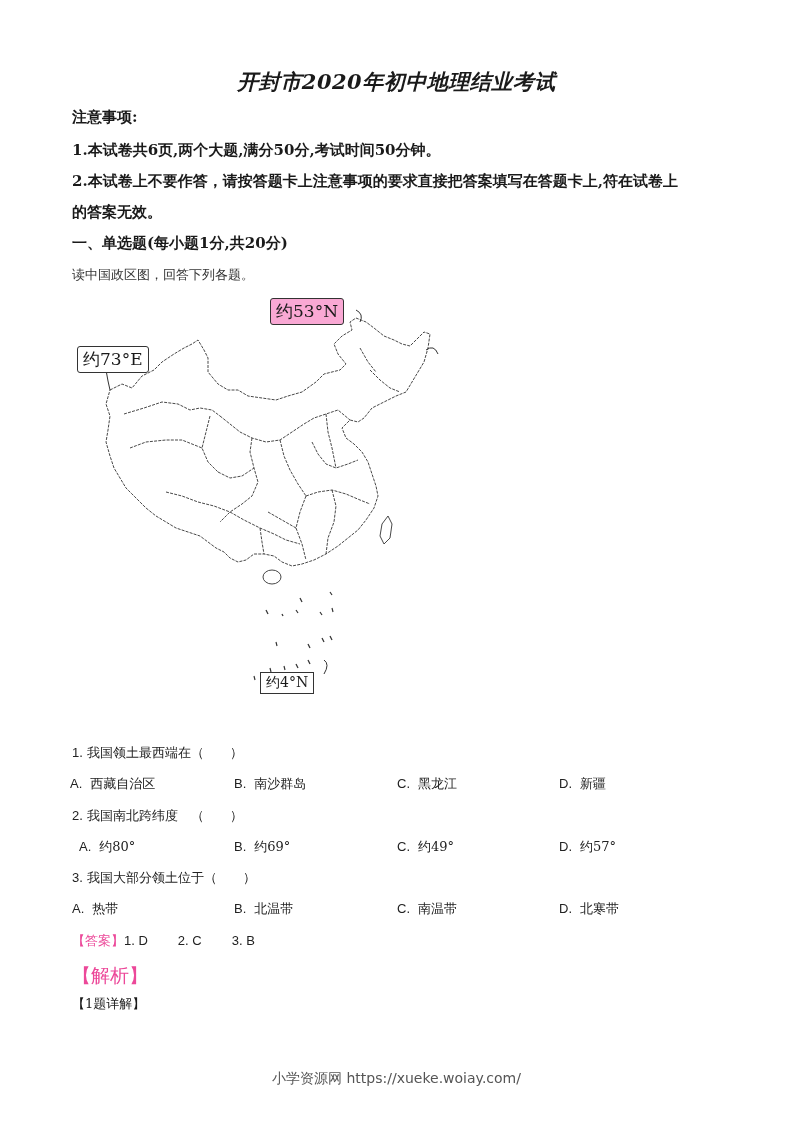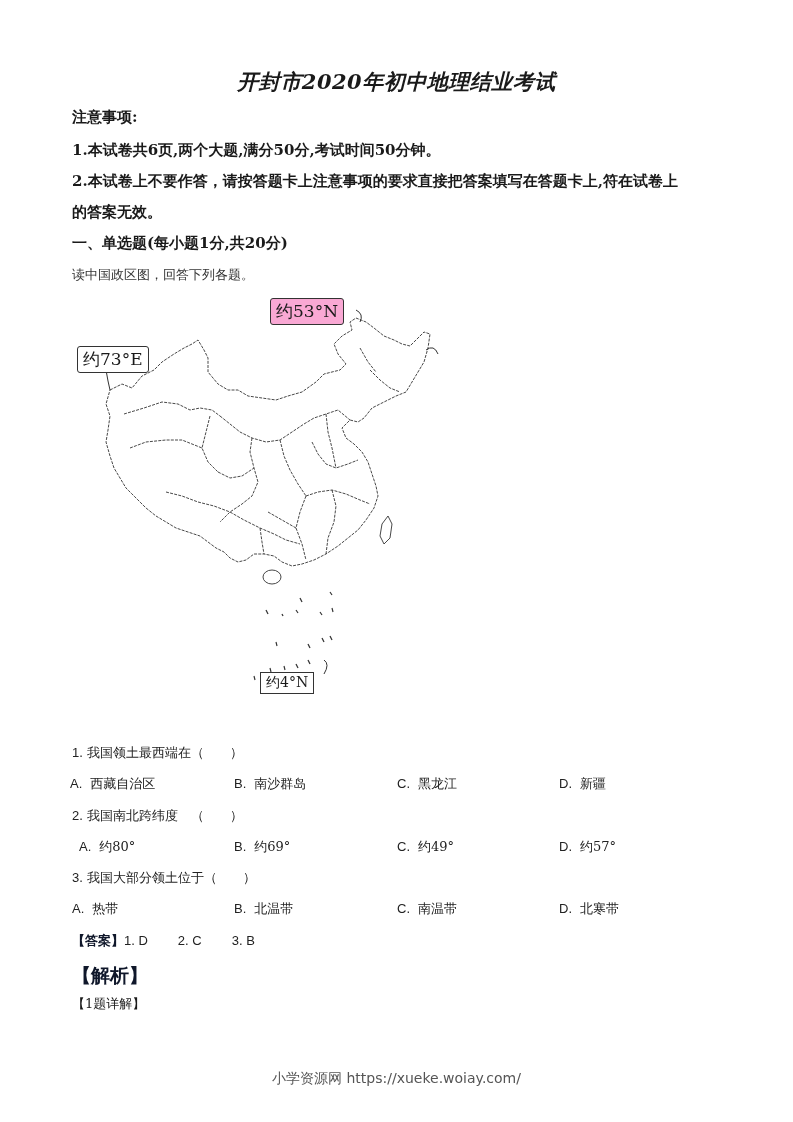--- a/index.html
+++ b/index.html
@@ -15,21 +15,21 @@
   .notice-2a { left: 72px; top: 172px; }
   .notice-2b { left: 72px; top: 203px; }
   .section { left: 72px; top: 234px; }
   .intro { left: 72px; top: 266px; color: #333; }
   .map { left: 70px; top: 292px; width: 432px; height: 412px; }
   .q { font-size: 13px; color: #222; }
   .q .num { font-family: "Liberation Sans", sans-serif; }
   .opt { font-size: 13px; color: #222; }
   .opt .letter { font-family: "Liberation Sans", sans-serif; margin-right: 8px; }
   .answer { left: 72px; top: 932px; font-size: 13px; font-family: "Liberation Sans", sans-serif; }
-  .blue { color: #0f172a; font-weight: bold; }
+  .blue { color: #ec4899; }
   .answer .ansitem { margin-right: 30px; color: #222; }
   .jiexi { left: 72px; top: 963px; font-size: 19px; }
   .detail { left: 72px; top: 995px; font-size: 13px; }
   .footer { left: 0; width: 793px; top: 1070px; text-align: center; font-size: 14px;
             font-family: "DejaVu Sans", sans-serif; color: #555; }
 </style>
 </head>
 <body>
 
 <div class="abs title">开封市2020年初中地理结业考试</div>

